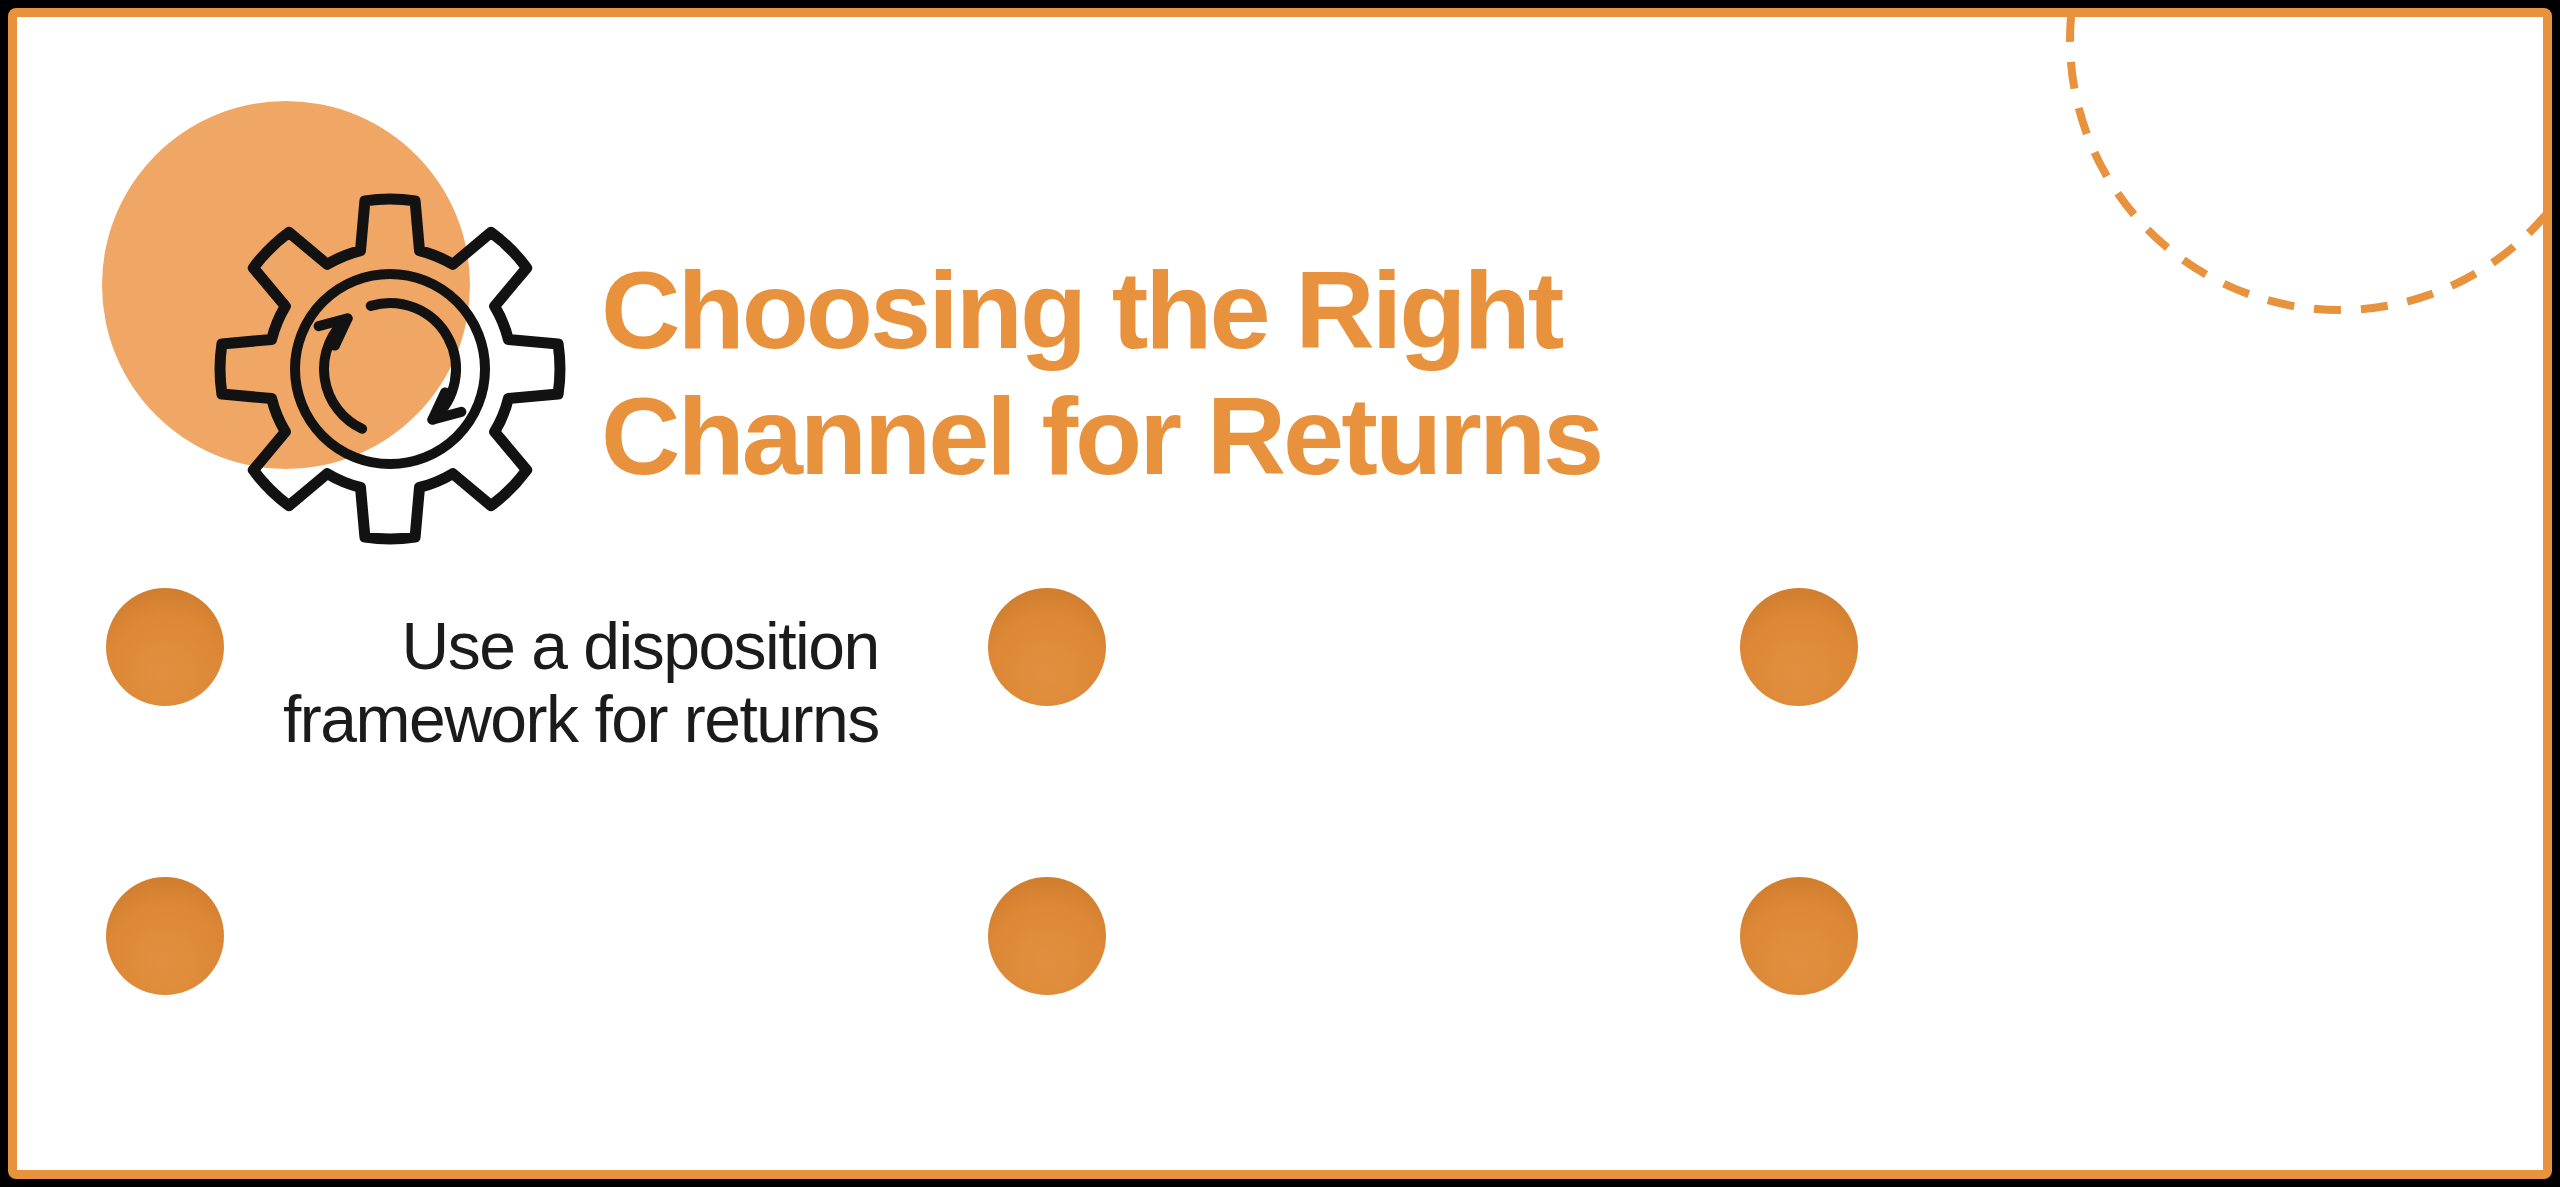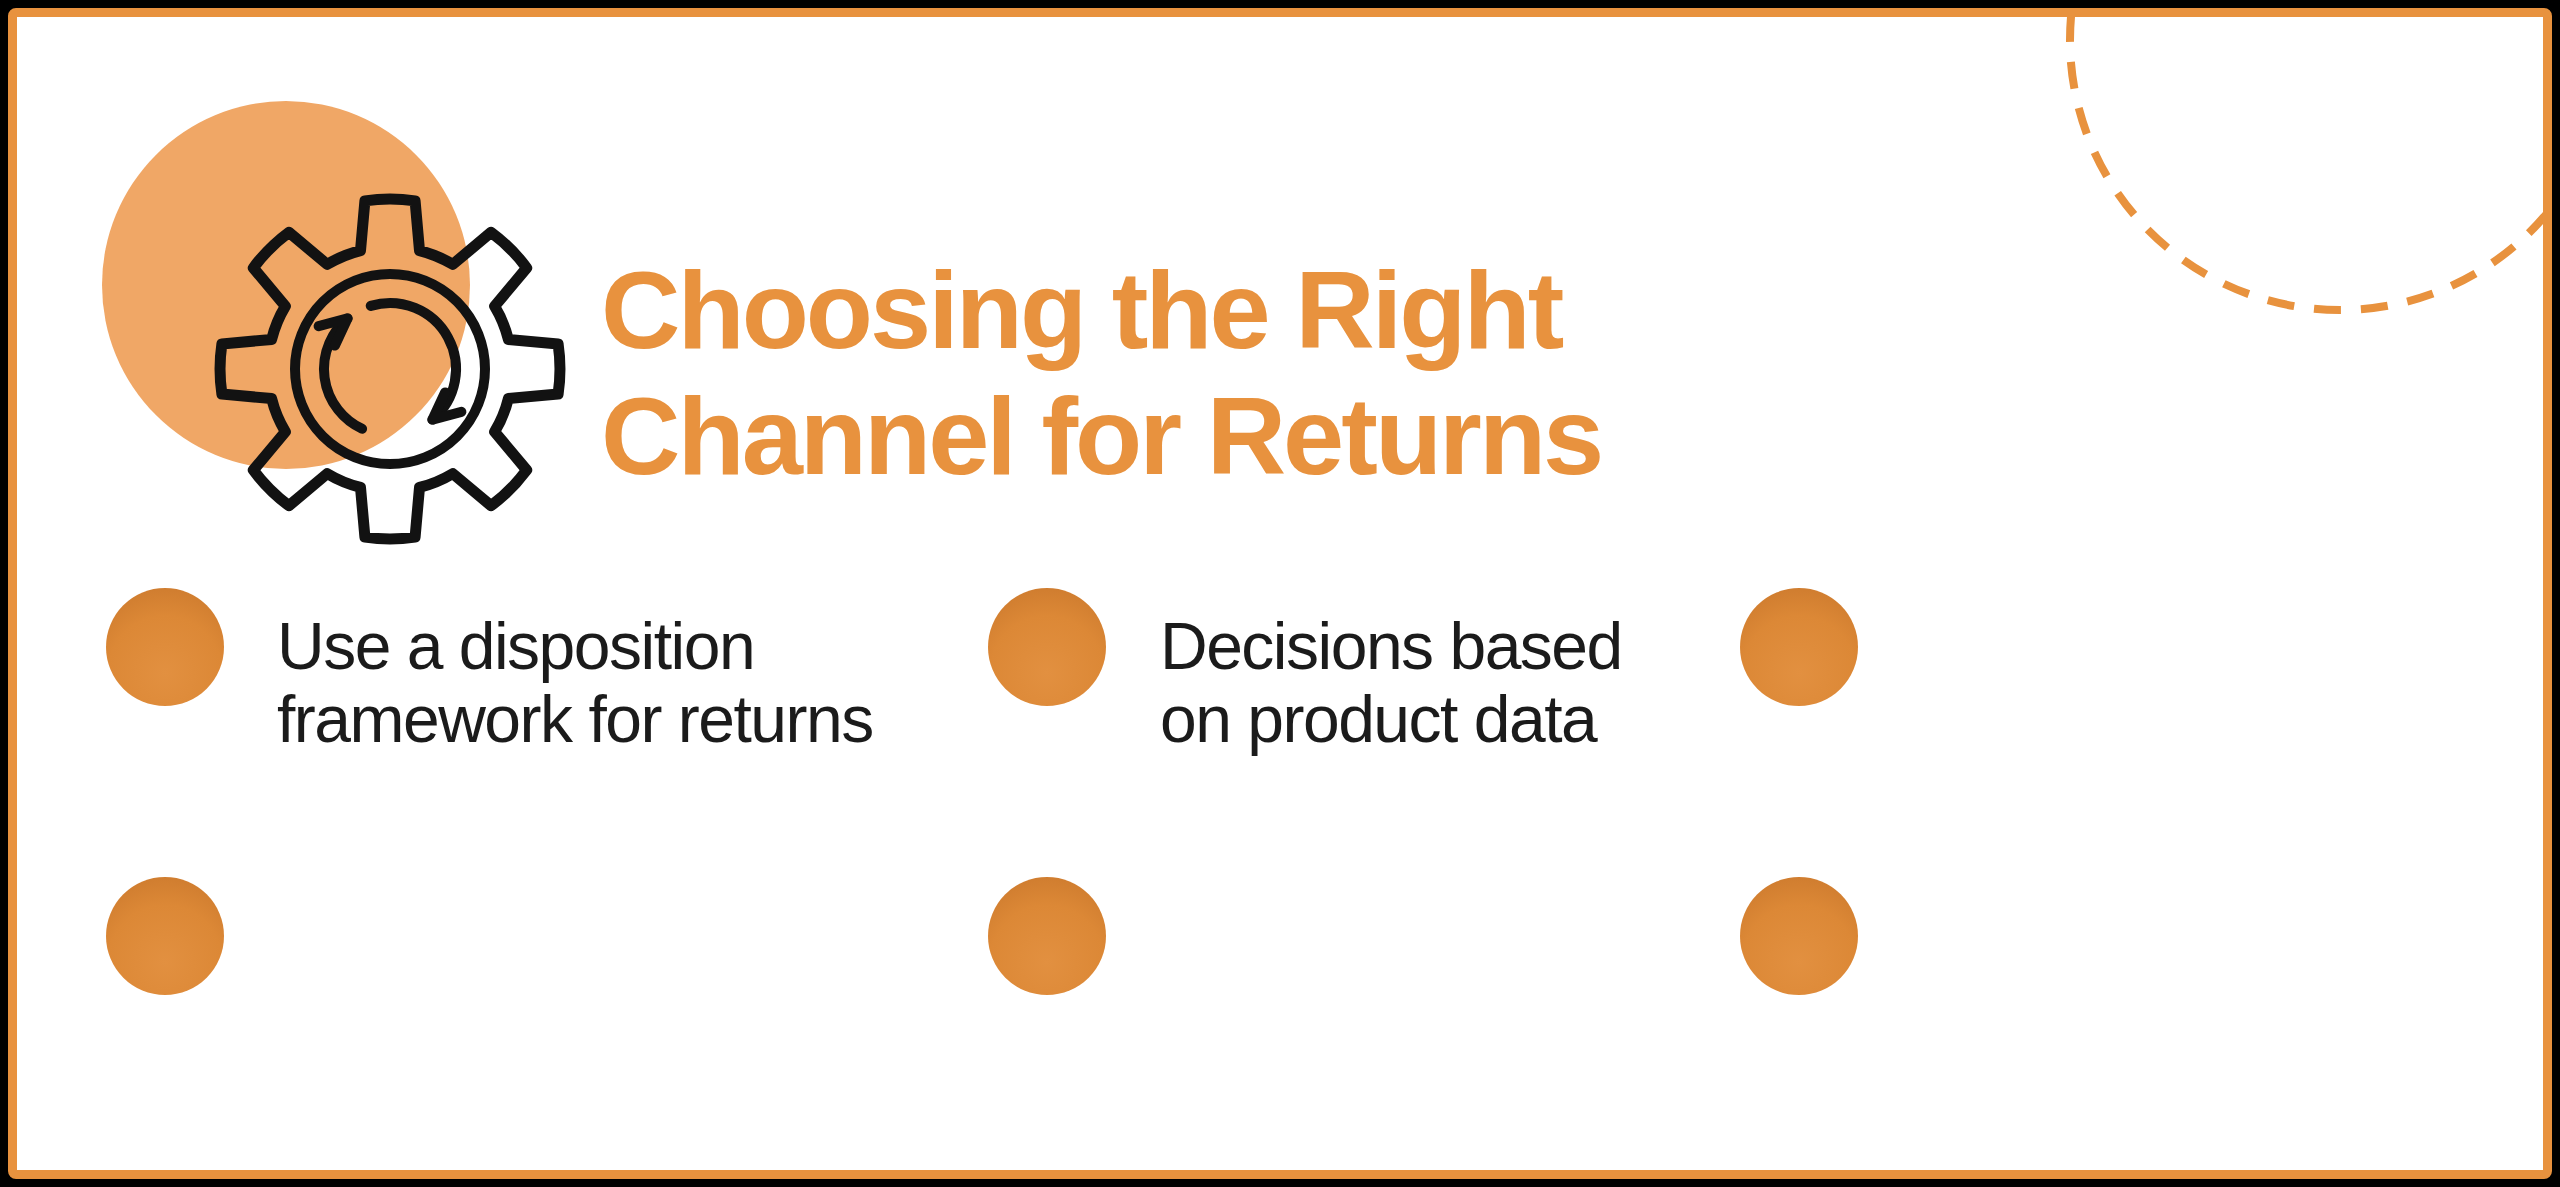--- a/index.html
+++ b/index.html
@@ -44,21 +44,21 @@
     font-size:66px;
     line-height:73px;
     letter-spacing:-1.5px;
     color:#1B1B1B;
     white-space:pre-line;
   }
   
   .r1.dot{top:571px;}  .r2.dot{top:860px;}
   .r1.itext{top:593px;} .r2.itext{top:878px;}
   .c1.dot{left:89px;}   .c2.dot{left:971px;}   .c3.dot{left:1723px;}
-  .c1.itext{left:260px;}.c2.itext{left:1143px;}.c3.itext{left:1975px;}
+  .c1.itext{left:266px;text-align:right;}.c2.itext{left:1143px;}.c3.itext{left:1975px;}
 </style>
 </head>
 <body>
 
 <div class="stage">
   <div class="card">
 
     <svg class="deco" viewBox="0 0 2526 1153">
 
       <circle cx="2323" cy="23" r="270" fill="none" stroke="#E8923E" stroke-width="8" stroke-dasharray="27 20"></circle>
@@ -88,22 +88,20 @@
     </svg>
 
     <h1 class="title">Choosing the Right
 Channel for Returns</h1>
 
     <span class="dot r1 c1"></span>
     <div class="itext r1 c1">Use a disposition
 framework for returns</div>
 
     <span class="dot r1 c2"></span>
-    <div class="itext r1 c2">Decisions based
-on product data</div>
 
     <span class="dot r1 c3"></span>
 
     <span class="dot r2 c1"></span>
 
     <span class="dot r2 c2"></span>
 
     <span class="dot r2 c3"></span>
 
   </div>

